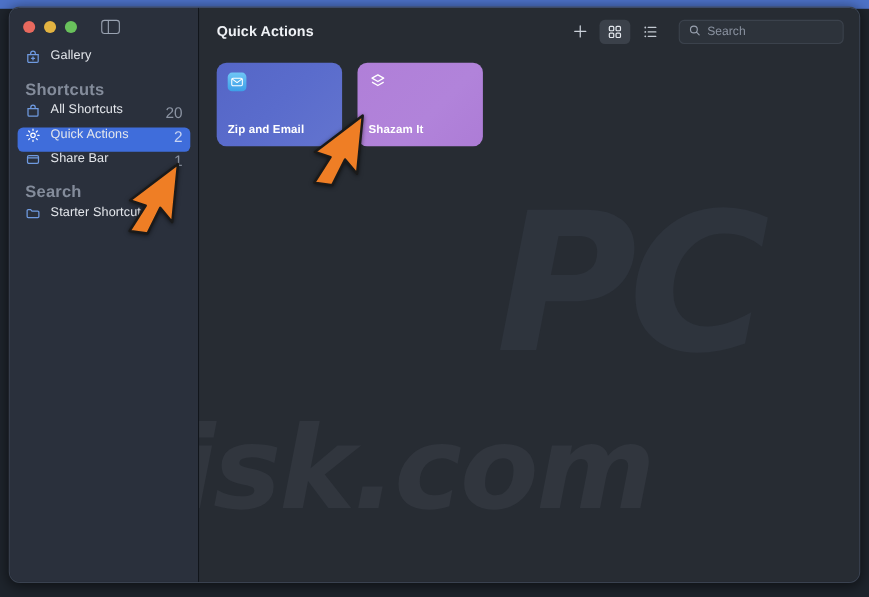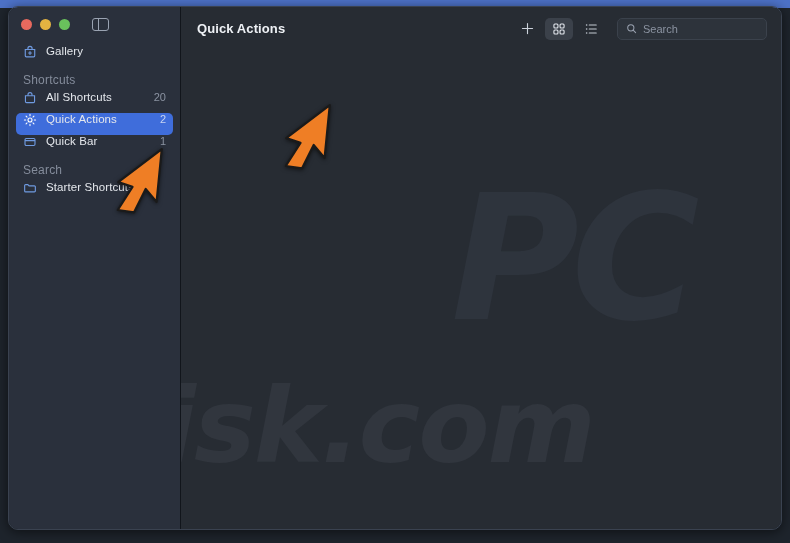--- a/index.html
+++ b/index.html
@@ -56,25 +56,25 @@
   .sb-body { padding: 4px 0 0 0; }
 
   .sb-row {
     height: 22px; margin: 0 7px; padding: 0 7px;
     display: flex; align-items: flex-start; gap: 9px;
     border-radius: 5px; cursor: default;
     color: #e4e7ec; font-size: 11.5px;
   }
   .sb-row.selected { background: #3f6ddb; }
   .sb-row .lbl { flex: 1; white-space: nowrap; letter-spacing: .1px; }
-  .sb-row .cnt { font-size: 11px; color: #8b93a2; }
+  .sb-row .cnt { font-size: 14px; color: #8b93a2; }
   .sb-row.selected .cnt { color: #c8d4f2; }
 
   .sb-head {
-    font-size: 12px; color: #848c9b; font-weight: normal;
+    font-size: 15px; color: #848c9b; font-weight: bold;
     padding: 6px 14px 4px 14px; letter-spacing: .2px;
   }
 
   .ico { width: 14px; height: 14px; flex: 0 0 14px; display: block; }
   .ico svg { display: block; width: 14px; height: 14px; }
 
   
   .main { flex: 1; background: #272c33; position: relative; overflow: hidden; }
 
   .toolbar {
@@ -204,21 +204,21 @@
           <span class="cnt">2</span>
         </div>
 
         <div class="sb-row">
           <span class="ico">
             <svg viewBox="0 0 16 16" fill="none" stroke="#6f9ae0" stroke-width="1.3">
               <rect x="2.3" y="4" width="11.4" height="8" rx="1.4"></rect>
               <path d="M2.3 6.4h11.4"></path>
             </svg>
           </span>
-          <span class="lbl">Quick Bar</span>
+          <span class="lbl">Share Bar</span>
           <span class="cnt">1</span>
         </div>
 
         <div class="sb-head">Search</div>
 
         <div class="sb-row">
           <span class="ico">
             <svg viewBox="0 0 16 16" fill="none" stroke="#6f9ae0" stroke-width="1.3" stroke-linejoin="round">
               <path d="M1.9 5.2a1.1 1.1 0 0 1 1.1-1.1h2.6l1.3 1.5h6.1a1.1 1.1 0 0 1 1.1 1.1v4.6a1.1 1.1 0 0 1-1.1 1.1H3a1.1 1.1 0 0 1-1.1-1.1z"></path>
             </svg>
@@ -275,20 +275,43 @@
           <span>
             <svg width="11" height="11" viewBox="0 0 16 16" fill="none" stroke="#9aa2b0" stroke-width="1.5" stroke-linecap="round">
               <circle cx="7" cy="7" r="4.5"></circle>
               <path d="M10.4 10.4 14 14"></path>
             </svg>
           </span>
           <input type="text" value="" placeholder="Search" style="">
         </div>
       </div>
 
+      <div class="cards">
+
+        <div class="card card-zip">
+          <div class="card-ico mail-badge">
+            <svg width="11" height="9" viewBox="0 0 16 12" fill="none" stroke="#ffffff" stroke-width="1.4" stroke-linejoin="round">
+              <rect x="1" y="1" width="14" height="10" rx="1.6"></rect>
+              <path d="M1.4 2 8 6.8 14.6 2"></path>
+            </svg>
+          </div>
+          <div class="card-name">Zip and Email</div>
+        </div>
+
+        <div class="card card-shazam">
+          <div class="card-ico">
+            <svg width="17" height="17" viewBox="0 0 18 18" fill="none" stroke="#ffffff" stroke-width="1.3" stroke-linejoin="round">
+              <path d="M9 2.2 14.6 5.4 9 8.6 3.4 5.4z"></path>
+              <path d="M3.4 9.2 9 12.4l5.6-3.2"></path>
+            </svg>
+          </div>
+          <div class="card-name">Shazam It</div>
+        </div>
+
+      </div>
     </div>
   </div>
 
   <div class="cursor cursor-main">
     <svg width="78" height="82" viewBox="0 0 78 82">
       <path d="M40 3 L12 50 L27 49 L22 76 L38 72 L40 46 L55 54 Z" transform="rotate(22 39 40)" fill="#ef7e25" stroke="#1a1a1a" stroke-width="2.2" stroke-linejoin="round"></path>
     </svg>
   </div>
 
   <div class="cursor cursor-side">

